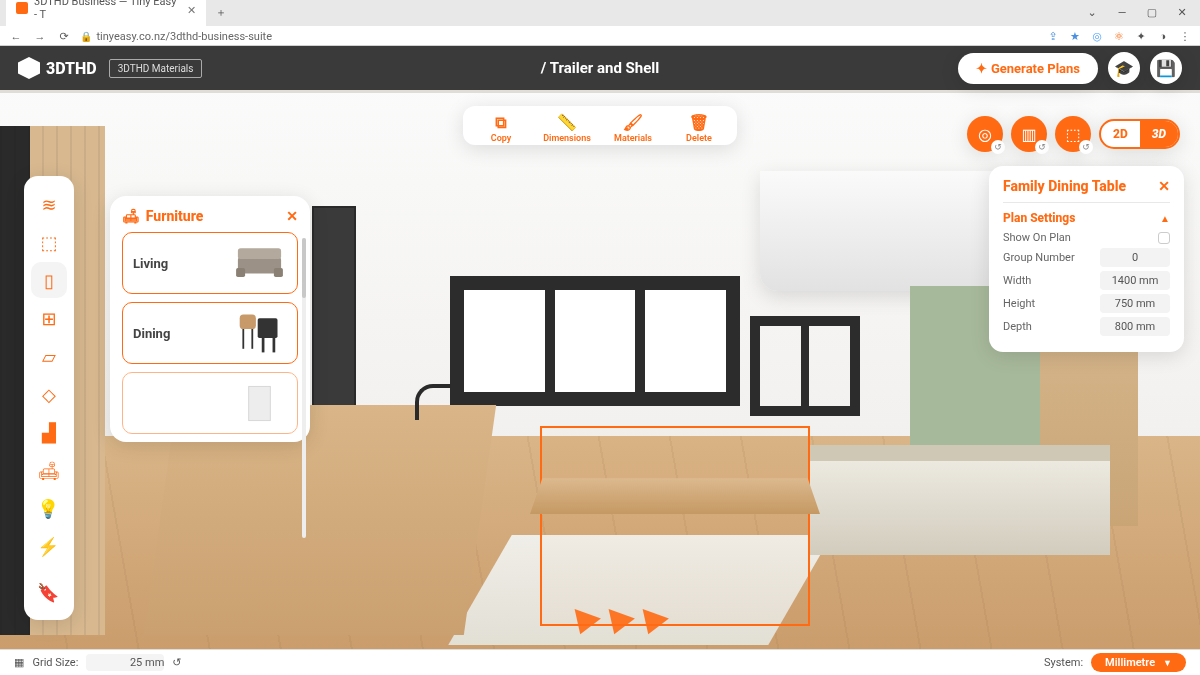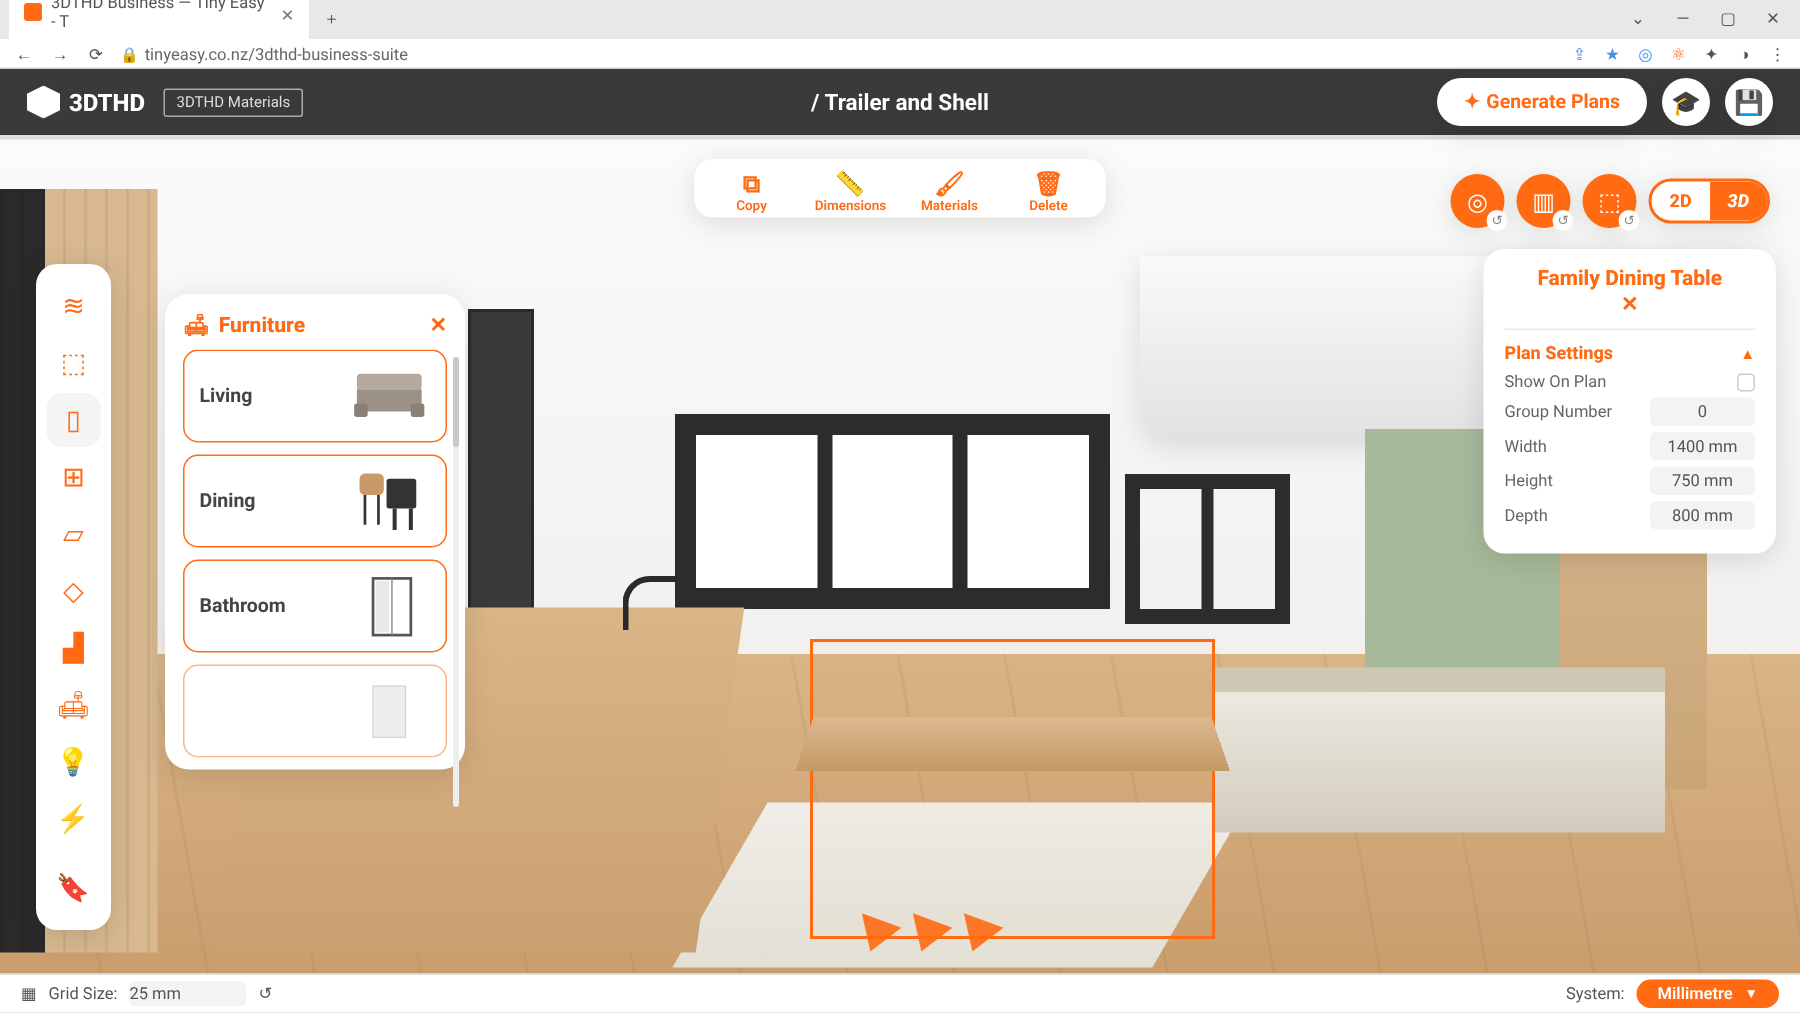--- a/index.html
+++ b/index.html
@@ -94,30 +94,30 @@
   .panel-header .title{ display:flex; align-items:center; gap:6px;}
   .cat-list{ display:flex; flex-direction:column; gap:8px; max-height:330px; overflow:hidden; position:relative;}
   .cat-item{ border:1.5px solid var(--orange); border-radius:10px; height:62px; display:flex; align-items:center; justify-content:space-between; padding:0 10px; font-weight:700; font-size:13px; color:var(--text-dark);}
   .cat-thumb{ width:55px; height:45px; display:flex; align-items:center; justify-content:center;}
   .cat-thumb svg{ width:100%; height:100%;}
   .scroll-track{ position:absolute; top:42px; right:4px; width:4px; height:300px; background:#eee; border-radius:2px;}
   .scroll-thumb{ width:100%; height:60px; background:#c8c8c8; border-radius:2px;}
 
   
   .panel-right{ position:absolute; top:120px; right:16px; width:195px; background:#fff; border-radius:14px; padding:12px 14px; box-shadow:var(--shadow); font-size:12px;}
-  .pr-title{ display:flex; justify-content:space-between; align-items:center; color:var(--orange); font-weight:800; font-size:14px; margin-bottom:8px;flex-direction:column;}
+  .pr-title{ display:flex; justify-content:space-between; align-items:center; color:var(--orange); font-weight:800; font-size:14px; margin-bottom:8px;}
   .section-h{ display:flex; justify-content:space-between; align-items:center; color:var(--orange); font-weight:800; font-size:12px; margin:6px 0; border-top:1px solid var(--border); padding-top:8px;}
   .section-h:first-of-type{border-top:none; padding-top:0;}
   .field{ display:flex; justify-content:space-between; align-items:center; margin:4px 0; color:#666; font-size:11px;}
   .field .val{ background:#f3f3f3; width:70px; text-align:center; padding:3px 0; border-radius:4px; font-size:11px; color:#555;}
   .checkbox{ width:12px; height:12px; border:1.5px solid #ccc; border-radius:3px;}
 
   
   .statusbar{ position:absolute; bottom:0; left:0; right:0; height:26px; background:#fff; border-top:1px solid #ddd; display:flex; align-items:center; padding:0 14px; font-size:11px; color:#555; gap:8px;}
-  .grid-input{ width:78px; text-align:left; background:#f4f4f4; border-radius:4px; padding:2px 0;}
+  .grid-input{ width:78px; text-align:right; background:#f4f4f4; border-radius:4px; padding:2px 0;}
   .sys-pill{ background:var(--orange); color:#fff; border-radius:10px; padding:3px 14px; display:flex; align-items:center; gap:8px; font-weight:600;}
   .sys-pill .tri{ font-size:9px;}
 
   .x-icon::before{content:"✕"; font-size:14px;}
   .tri-up::before{content:"▲"; font-size:10px;}
 </style>
 </head>
 <body>
 
 <div class="chrome">
@@ -310,30 +310,20 @@
             <svg viewBox="0 0 60 50">
               <rect x="28" y="8" width="22" height="22" fill="#333" rx="2"></rect>
               <rect x="8" y="4" width="18" height="16" fill="#c89a6a" rx="4"></rect>
               <line x1="12" y1="20" x2="12" y2="42" stroke="#333" stroke-width="2"></line>
               <line x1="22" y1="20" x2="22" y2="42" stroke="#333" stroke-width="2"></line>
               <line x1="34" y1="30" x2="34" y2="46" stroke="#333" stroke-width="3"></line>
               <line x1="46" y1="30" x2="46" y2="46" stroke="#333" stroke-width="3"></line>
             </svg>
           </div>
       </div>
-      <div class="cat-item">
-        <span>Bathroom</span>
-        <div class="cat-thumb">
-            <svg viewBox="0 0 60 50">
-              <rect x="18" y="4" width="28" height="42" fill="none" stroke="#555" stroke-width="2"></rect>
-              <line x1="32" y1="4" x2="32" y2="46" stroke="#888" stroke-width="1"></line>
-              <rect x="20" y="6" width="10" height="38" fill="#e8e8e8"></rect>
-            </svg>
-          </div>
-      </div>
       <div class="cat-item" style="opacity:.5;">
         <span>&nbsp;</span>
         <div class="cat-thumb">
             <svg viewBox="0 0 60 50">
               <rect x="18" y="6" width="24" height="38" fill="#ddd" stroke="#aaa"></rect>
             </svg>
           </div>
       </div>
     </div>
   </div>

